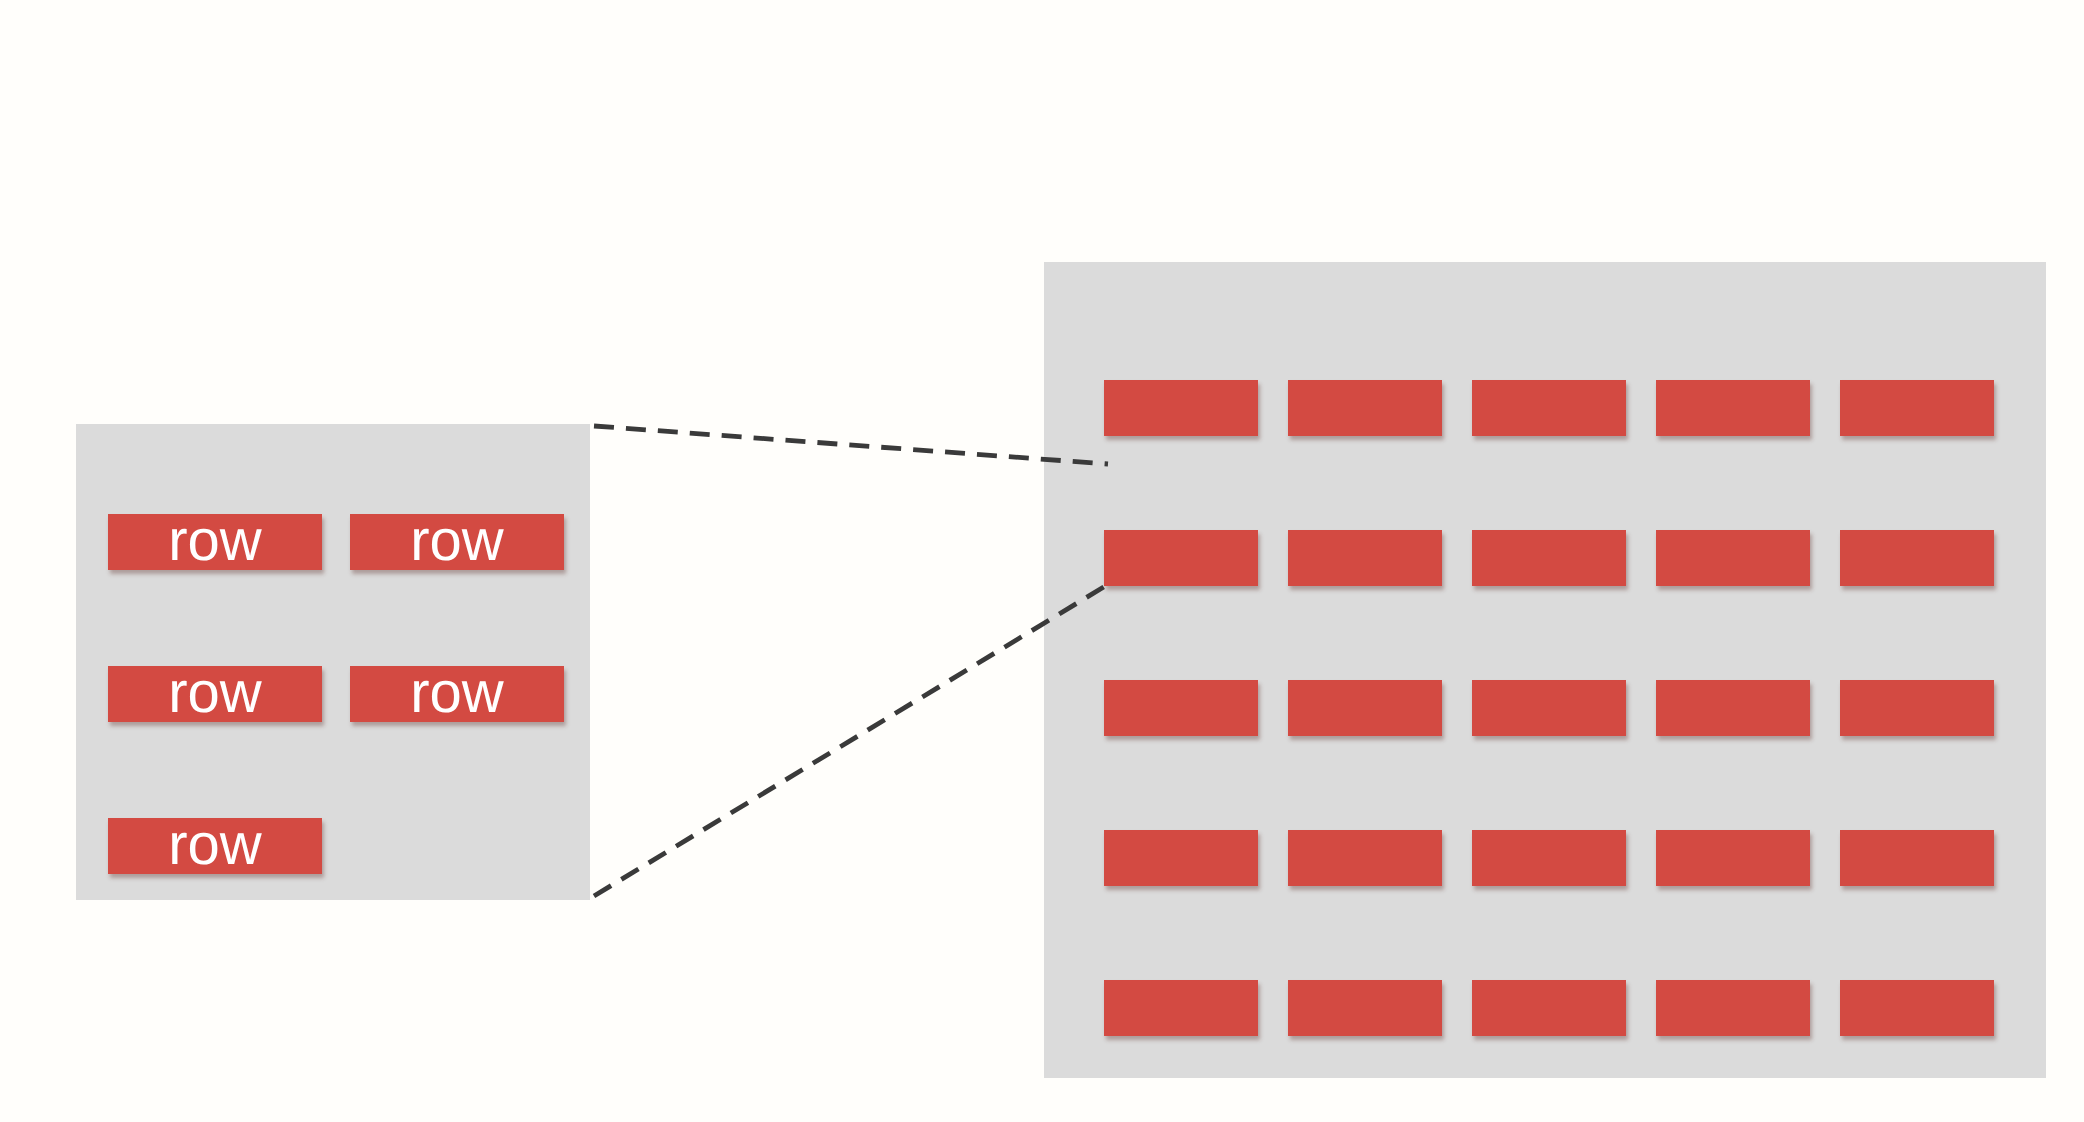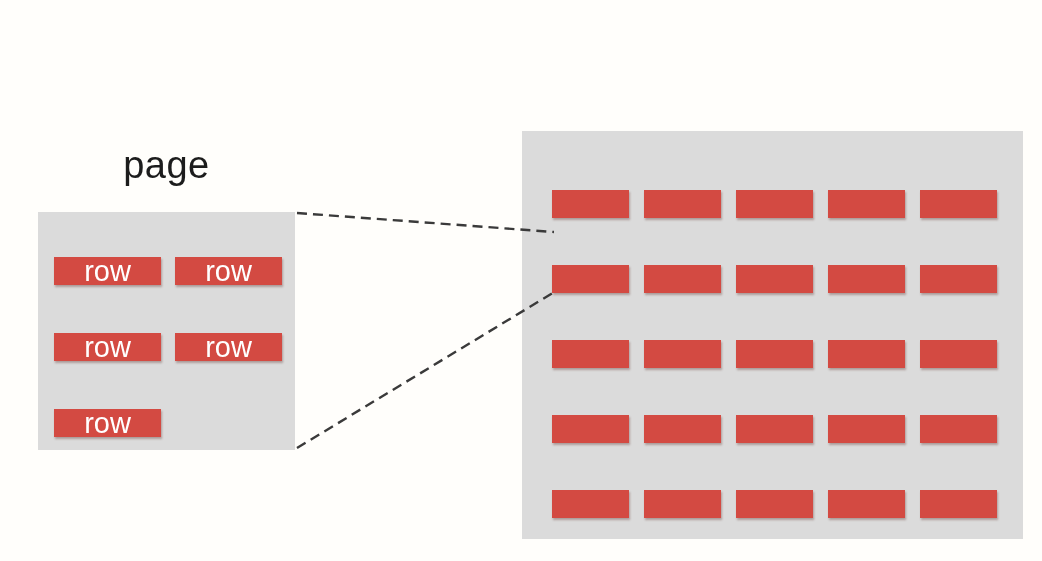--- a/index.html
+++ b/index.html
@@ -70,21 +70,20 @@
   .connectors line {
     stroke: var(--line);
     stroke-width: 2.4;
     stroke-dasharray: 10 6;
   }
 </style>
 </head>
 <body>
 
 <div class="canvas">
-  <div class="panel-title page-title">page</div>
 
   <div class="panel page-box" id="pageBox">
       <div class="cell">row</div>
       <div class="cell">row</div>
       <div class="cell">row</div>
       <div class="cell">row</div>
       <div class="cell">row</div>
     </div>
 
   <div class="panel extend-box" id="extendBox">

